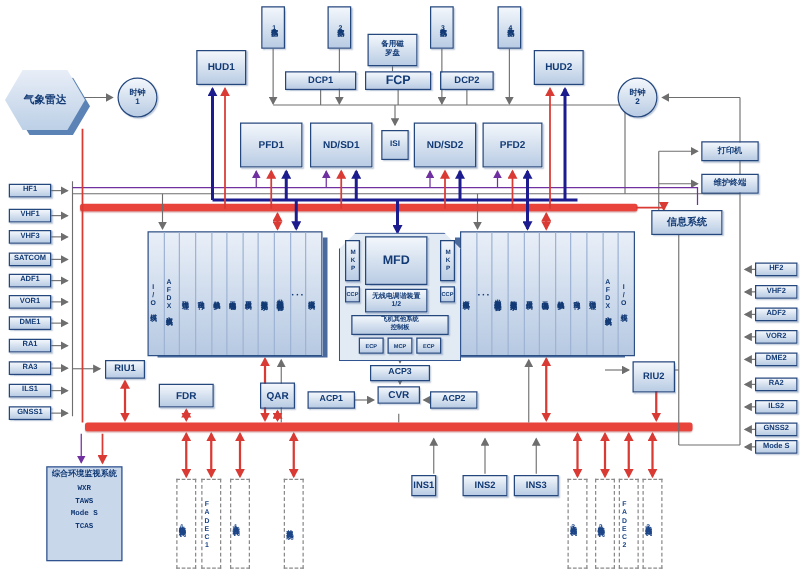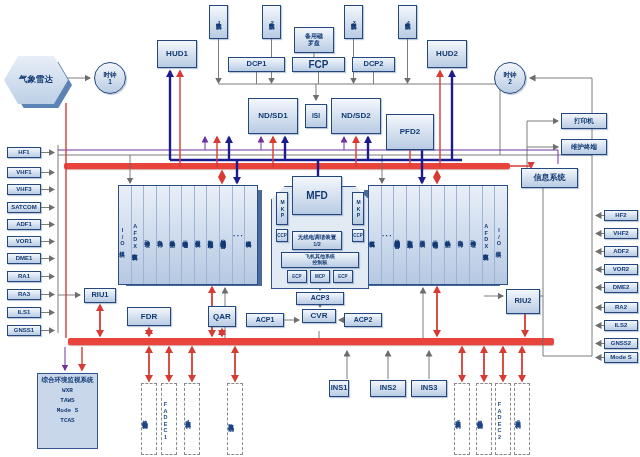--- a/index.html
+++ b/index.html
@@ -183,24 +183,25 @@
   <div class="node vtext" style="left:209px;top:5px;width:19px;height:34px;font-size:5.5px;">大气数据1</div>
   <div class="node vtext" style="left:262px;top:5px;width:19px;height:34px;font-size:5.5px;">大气数据2</div>
   <div class="node vtext" style="left:344px;top:5px;width:19px;height:34px;font-size:5.5px;">大气数据3</div>
   <div class="node vtext" style="left:398px;top:5px;width:19px;height:34px;font-size:5.5px;">大气数据4</div>
   <div class="node pre" style="left:294px;top:27px;width:40px;height:26px;font-size:6px;">备用磁
 罗盘</div>
   <div class="node" style="left:228px;top:57px;width:57px;height:15px;font-size:7.5px;">DCP1</div>
   <div class="node" style="left:292px;top:57px;width:53px;height:15px;font-size:10px;">FCP</div>
   <div class="node" style="left:352px;top:57px;width:43px;height:15px;font-size:7.5px;">DCP2</div>
 
+  <div class="node" style="left:192px;top:98px;width:50px;height:36px;font-size:8px;">PFD1</div>
   <div class="node" style="left:248px;top:98px;width:50px;height:36px;font-size:8px;">ND/SD1</div>
   <div class="node" style="left:305px;top:104px;width:22px;height:24px;font-size:6.5px;">ISI</div>
   <div class="node" style="left:331px;top:98px;width:50px;height:36px;font-size:8px;">ND/SD2</div>
-  <div class="node" style="left:386px;top:98px;width:48px;height:36px;font-size:8px;margin-top:16px;">PFD2</div>
+  <div class="node" style="left:386px;top:98px;width:48px;height:36px;font-size:8px;">PFD2</div>
 
   <div class="node" style="left:561px;top:113px;width:46px;height:16px;font-size:6.5px;">打印机</div>
   <div class="node" style="left:561px;top:139px;width:46px;height:16px;font-size:6.5px;">维护终端</div>
   <div class="node" style="left:521px;top:168px;width:57px;height:20px;font-size:8px;">信息系统</div>
 
   <div class="node" style="left:7px;top:147px;width:34px;height:11px;font-size:6px;">HF1</div>
   <div class="node" style="left:7px;top:167px;width:34px;height:11px;font-size:6px;">VHF1</div>
   <div class="node" style="left:7px;top:184px;width:34px;height:11px;font-size:6px;">VHF3</div>
   <div class="node" style="left:7px;top:202px;width:34px;height:11px;font-size:6px;">SATCOM</div>
   <div class="node" style="left:7px;top:219px;width:34px;height:11px;font-size:6px;">ADF1</div>
@@ -243,21 +244,21 @@
     <div class="col vtext">无线电调谐</div>
     <div class="col vtext">机载维护</div>
     <div class="col vtext">自动飞行</div>
     <div class="col vtext">飞行管理</div>
     <div class="col vtext">AFDX交换模块</div>
     <div class="col vtext">I/O模块</div>
   </div>
 
   <div class="console" style="left:271px;top:186px;width:98px;height:103px;"></div>
   <div class="node vtext" style="left:276px;top:192px;width:12px;height:33px;font-size:5px;">MKP</div>
-  <div class="node" style="left:292px;top:176px;width:50px;height:39px;font-size:10px;">MFD</div>
+  <div class="node" style="left:292px;top:189px;width:50px;height:39px;font-size:10px;">MFD</div>
   <div class="node vtext" style="left:352px;top:192px;width:12px;height:33px;font-size:5px;">MKP</div>
   <div class="node" style="left:276px;top:229px;width:12px;height:13px;font-size:4.5px;">CCP</div>
   <div class="node" style="left:352px;top:229px;width:12px;height:13px;font-size:4.5px;">CCP</div>
   <div class="node pre" style="left:292px;top:231px;width:50px;height:19px;font-size:5.5px;">无线电调谐装置
 1/2</div>
   <div class="node pre" style="left:281px;top:252px;width:78px;height:16px;font-size:5px;">飞机其他系统
 控制板</div>
   <div class="node" style="left:287px;top:270px;width:20px;height:13px;font-size:4.5px;">ECP</div>
   <div class="node" style="left:310px;top:270px;width:20px;height:13px;font-size:4.5px;">MCP</div>
   <div class="node" style="left:333px;top:270px;width:20px;height:13px;font-size:4.5px;">ECP</div>

